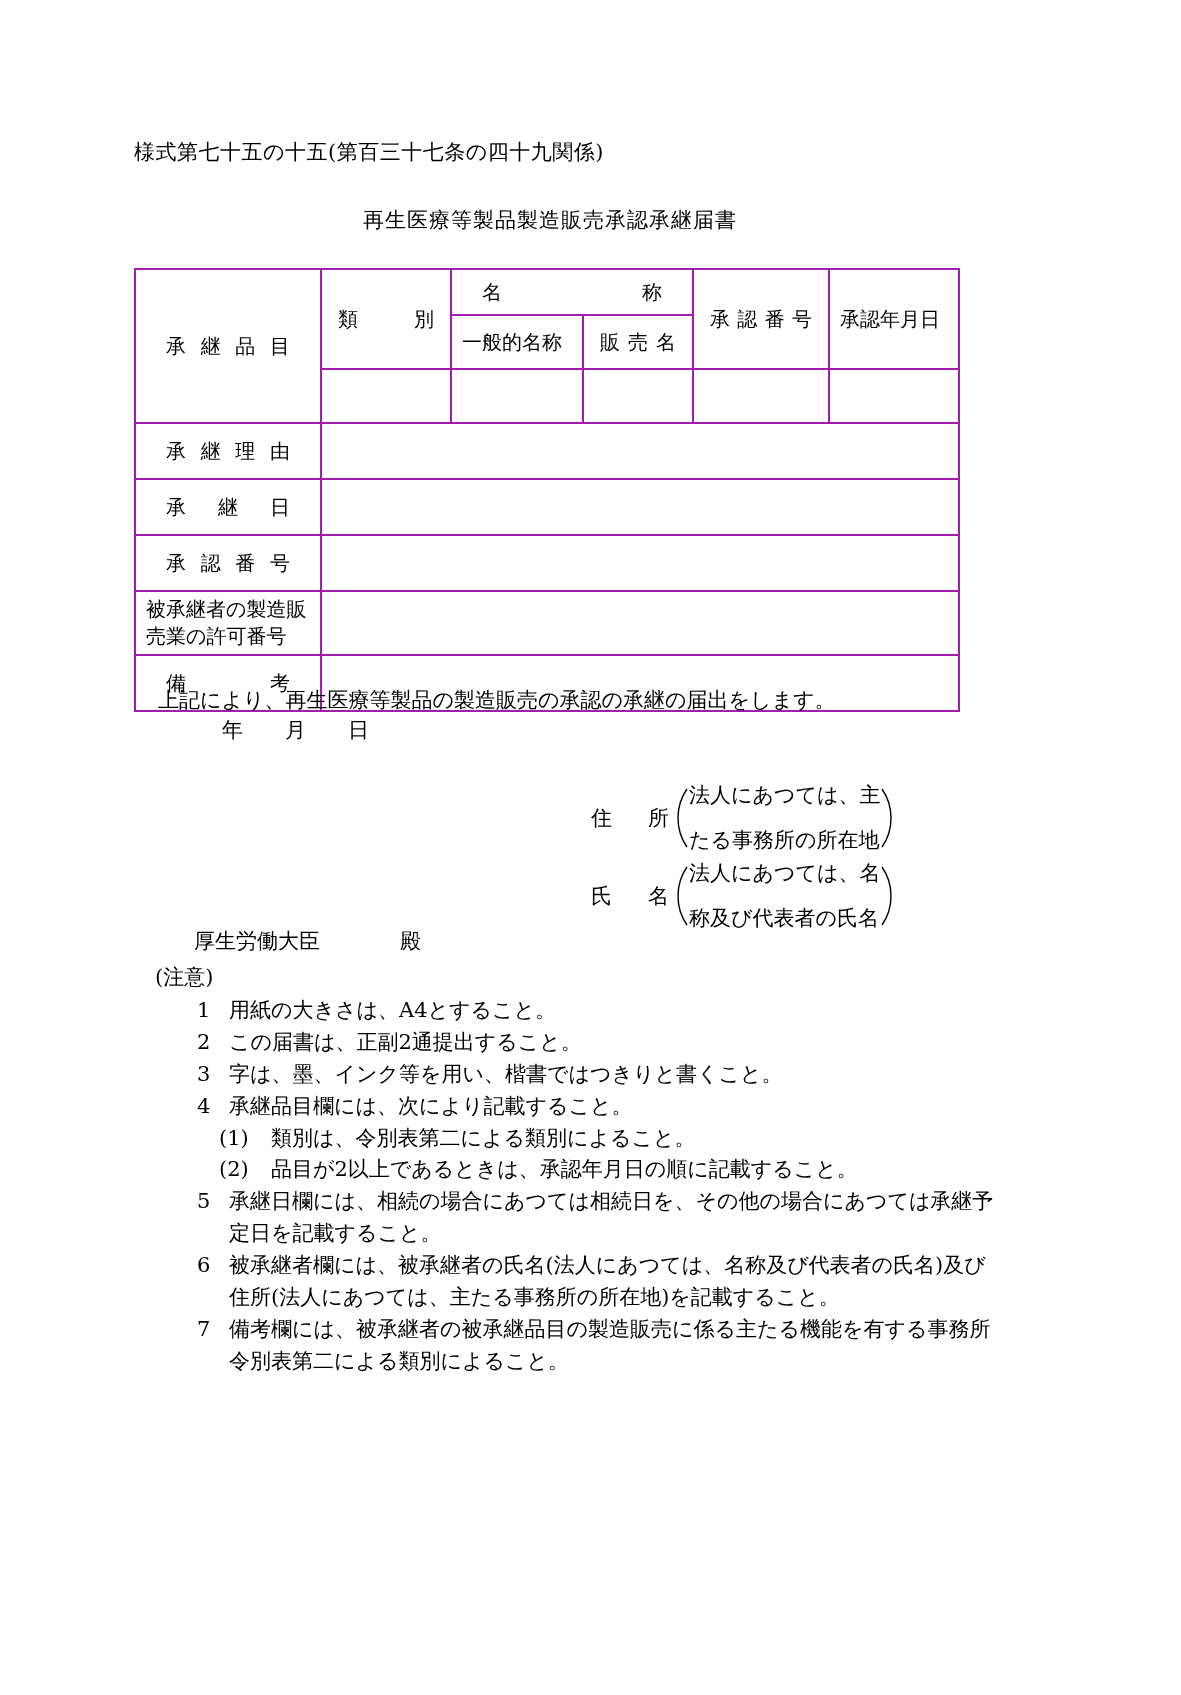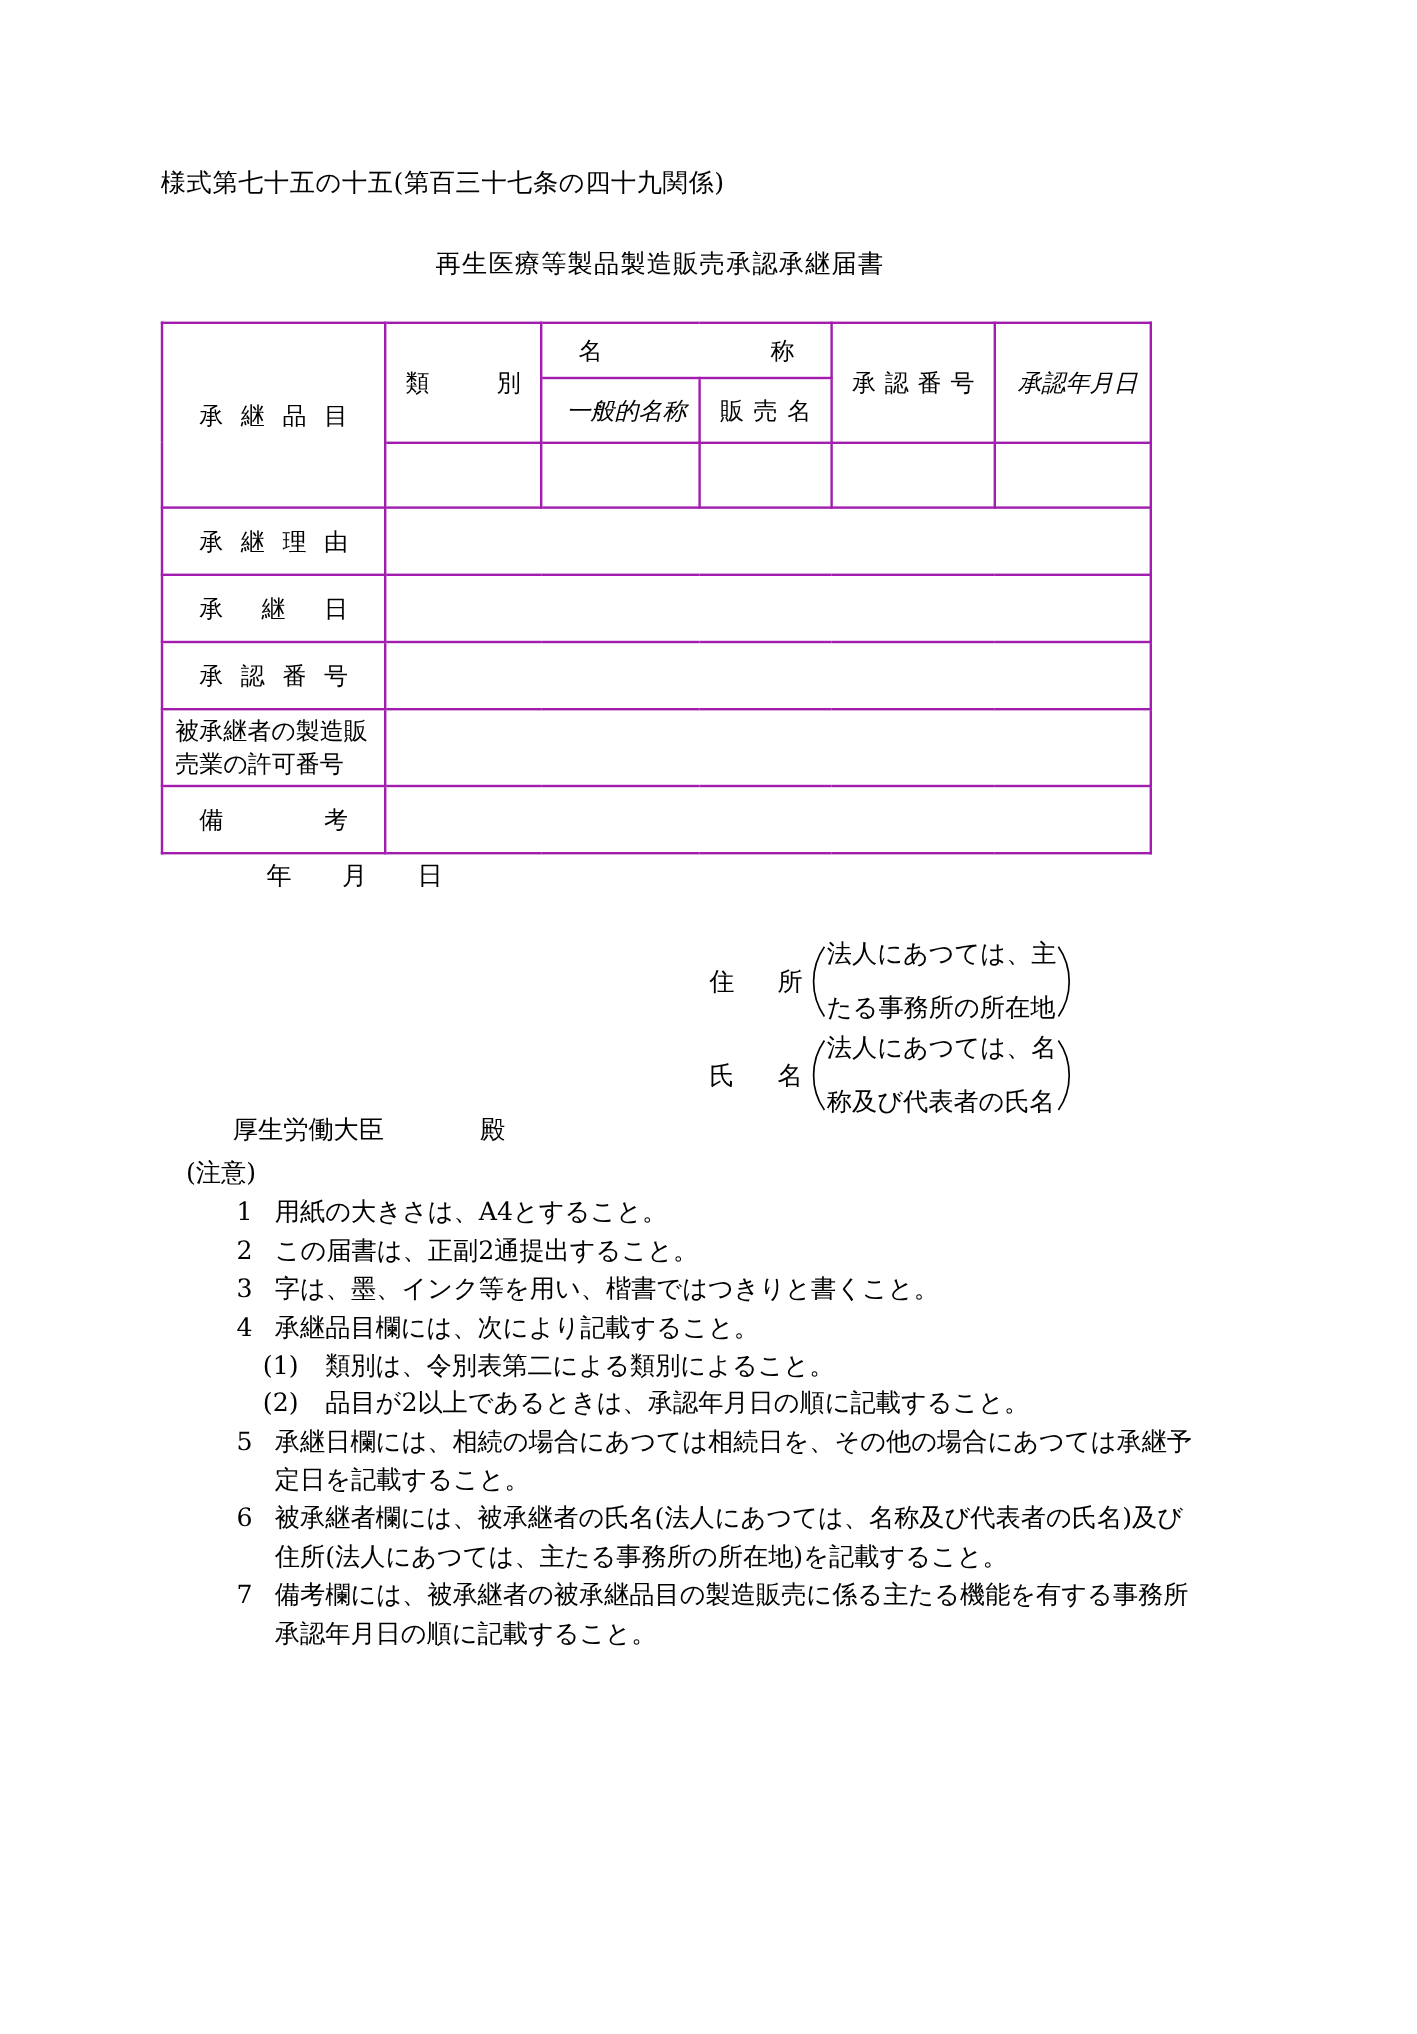--- a/index.html
+++ b/index.html
@@ -70,22 +70,21 @@
     display: block;
     text-align: justify;
     text-align-last: justify;
     padding: 0 30px;
     white-space: nowrap;
   }
   .lbl-plain {
     display: block;
     padding: 0 10px;
     white-space: nowrap;
-    text-align: right;
-    font-style: italic;
+    text-align: left;
   }
   .lbl-wrap {
     display: block;
     padding: 4px 8px 4px 10px;
     text-align: left;
     line-height: 1.35;
   }
   td.cell-item-head   { height: 102px; }
   td.cell-type        { height: 50px; }
   td.cell-name-top    { height: 44px; }
@@ -270,20 +269,21 @@
       </tr>
       <tr>
         <td class="cell-tall">
           <span class="lbl-spread-wide">備考</span>
         </td>
         <td class="cell-tall" colspan="5"></td>
       </tr>
     </tbody>
   </table>
 
+  <div class="statement">上記により、再生医療等製品の製造販売の承認の承継の届出をします。</div>
   <div class="date-line">年　　月　　日</div>
 
   <div class="sig-block">
     <div class="sig-row">
       <span class="sig-label">住所</span>
       <span class="brace-group">
         <span class="brace">
           <svg width="14" height="62" viewBox="0 0 14 62">
               <path d="M12 2 C5 12, 3 22, 3 31 C3 40, 5 50, 12 60" fill="none" stroke="#000" stroke-width="1.4"></path>
             </svg>
@@ -358,17 +358,17 @@
         <div class="note-cont">定日を記載すること。</div>
         <div class="note-item">
           <span class="note-num">6</span>
           <span class="note-text">被承継者欄には、被承継者の氏名(法人にあつては、名称及び代表者の氏名)及び</span>
         </div>
         <div class="note-cont">住所(法人にあつては、主たる事務所の所在地)を記載すること。</div>
         <div class="note-item">
           <span class="note-num">7</span>
           <span class="note-text">備考欄には、被承継者の被承継品目の製造販売に係る主たる機能を有する事務所</span>
         </div>
-        <div class="note-cont">承認年月日の順に記載すること。</div>
+        <div class="note-cont">令別表第二による類別によること。</div>
       </div>
   </div>
 
 </div>
 
 </body></html>

